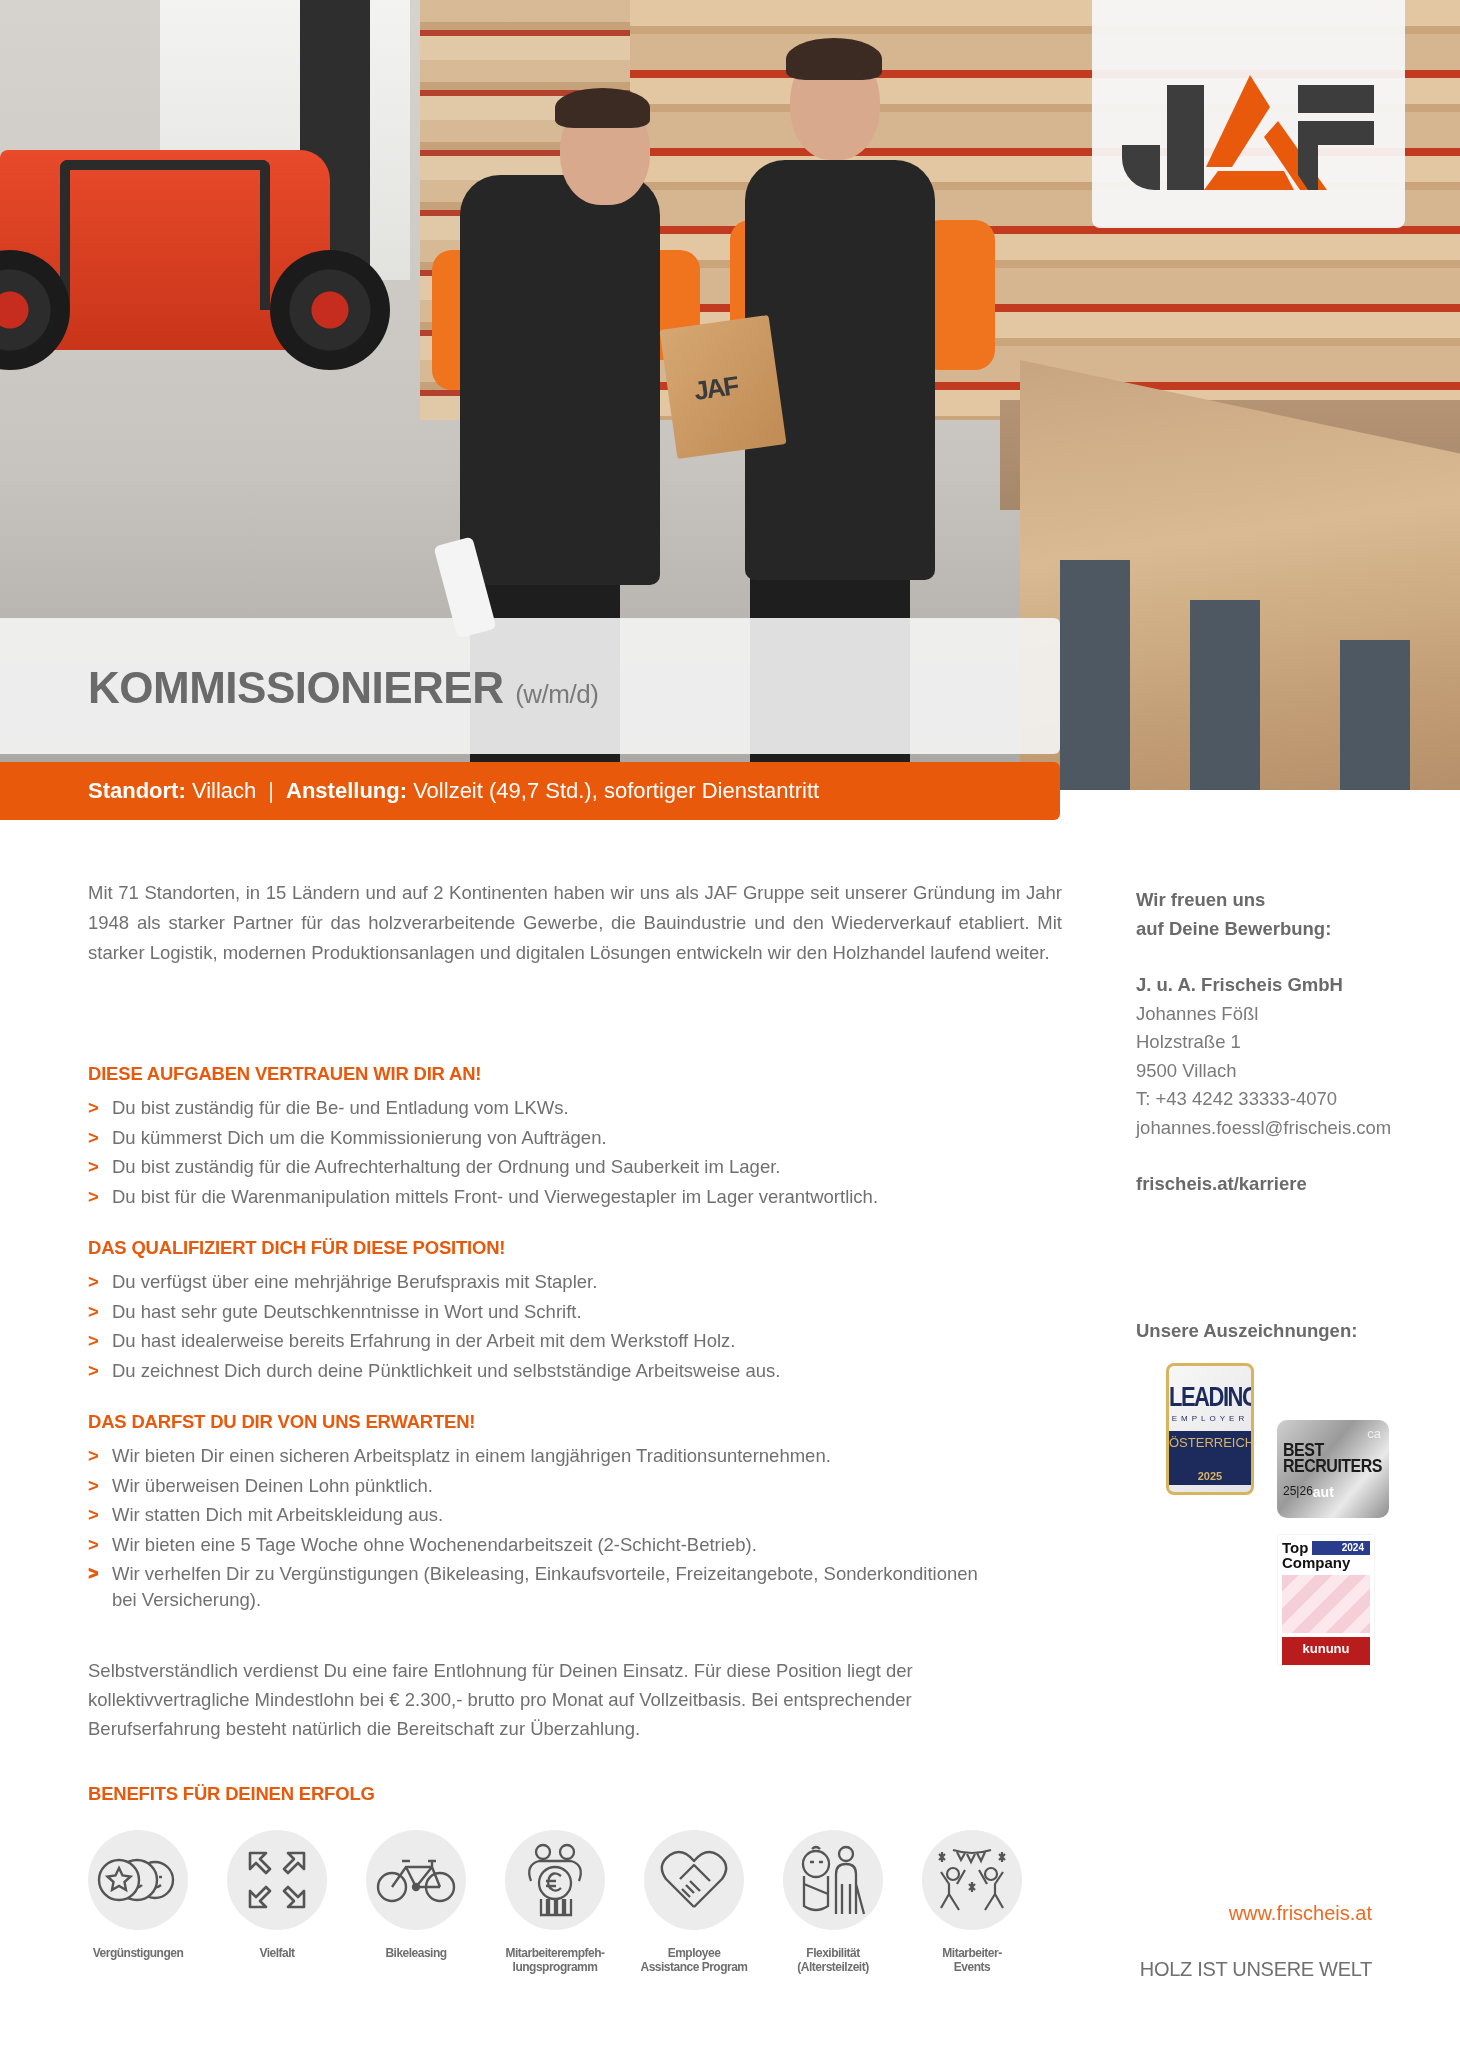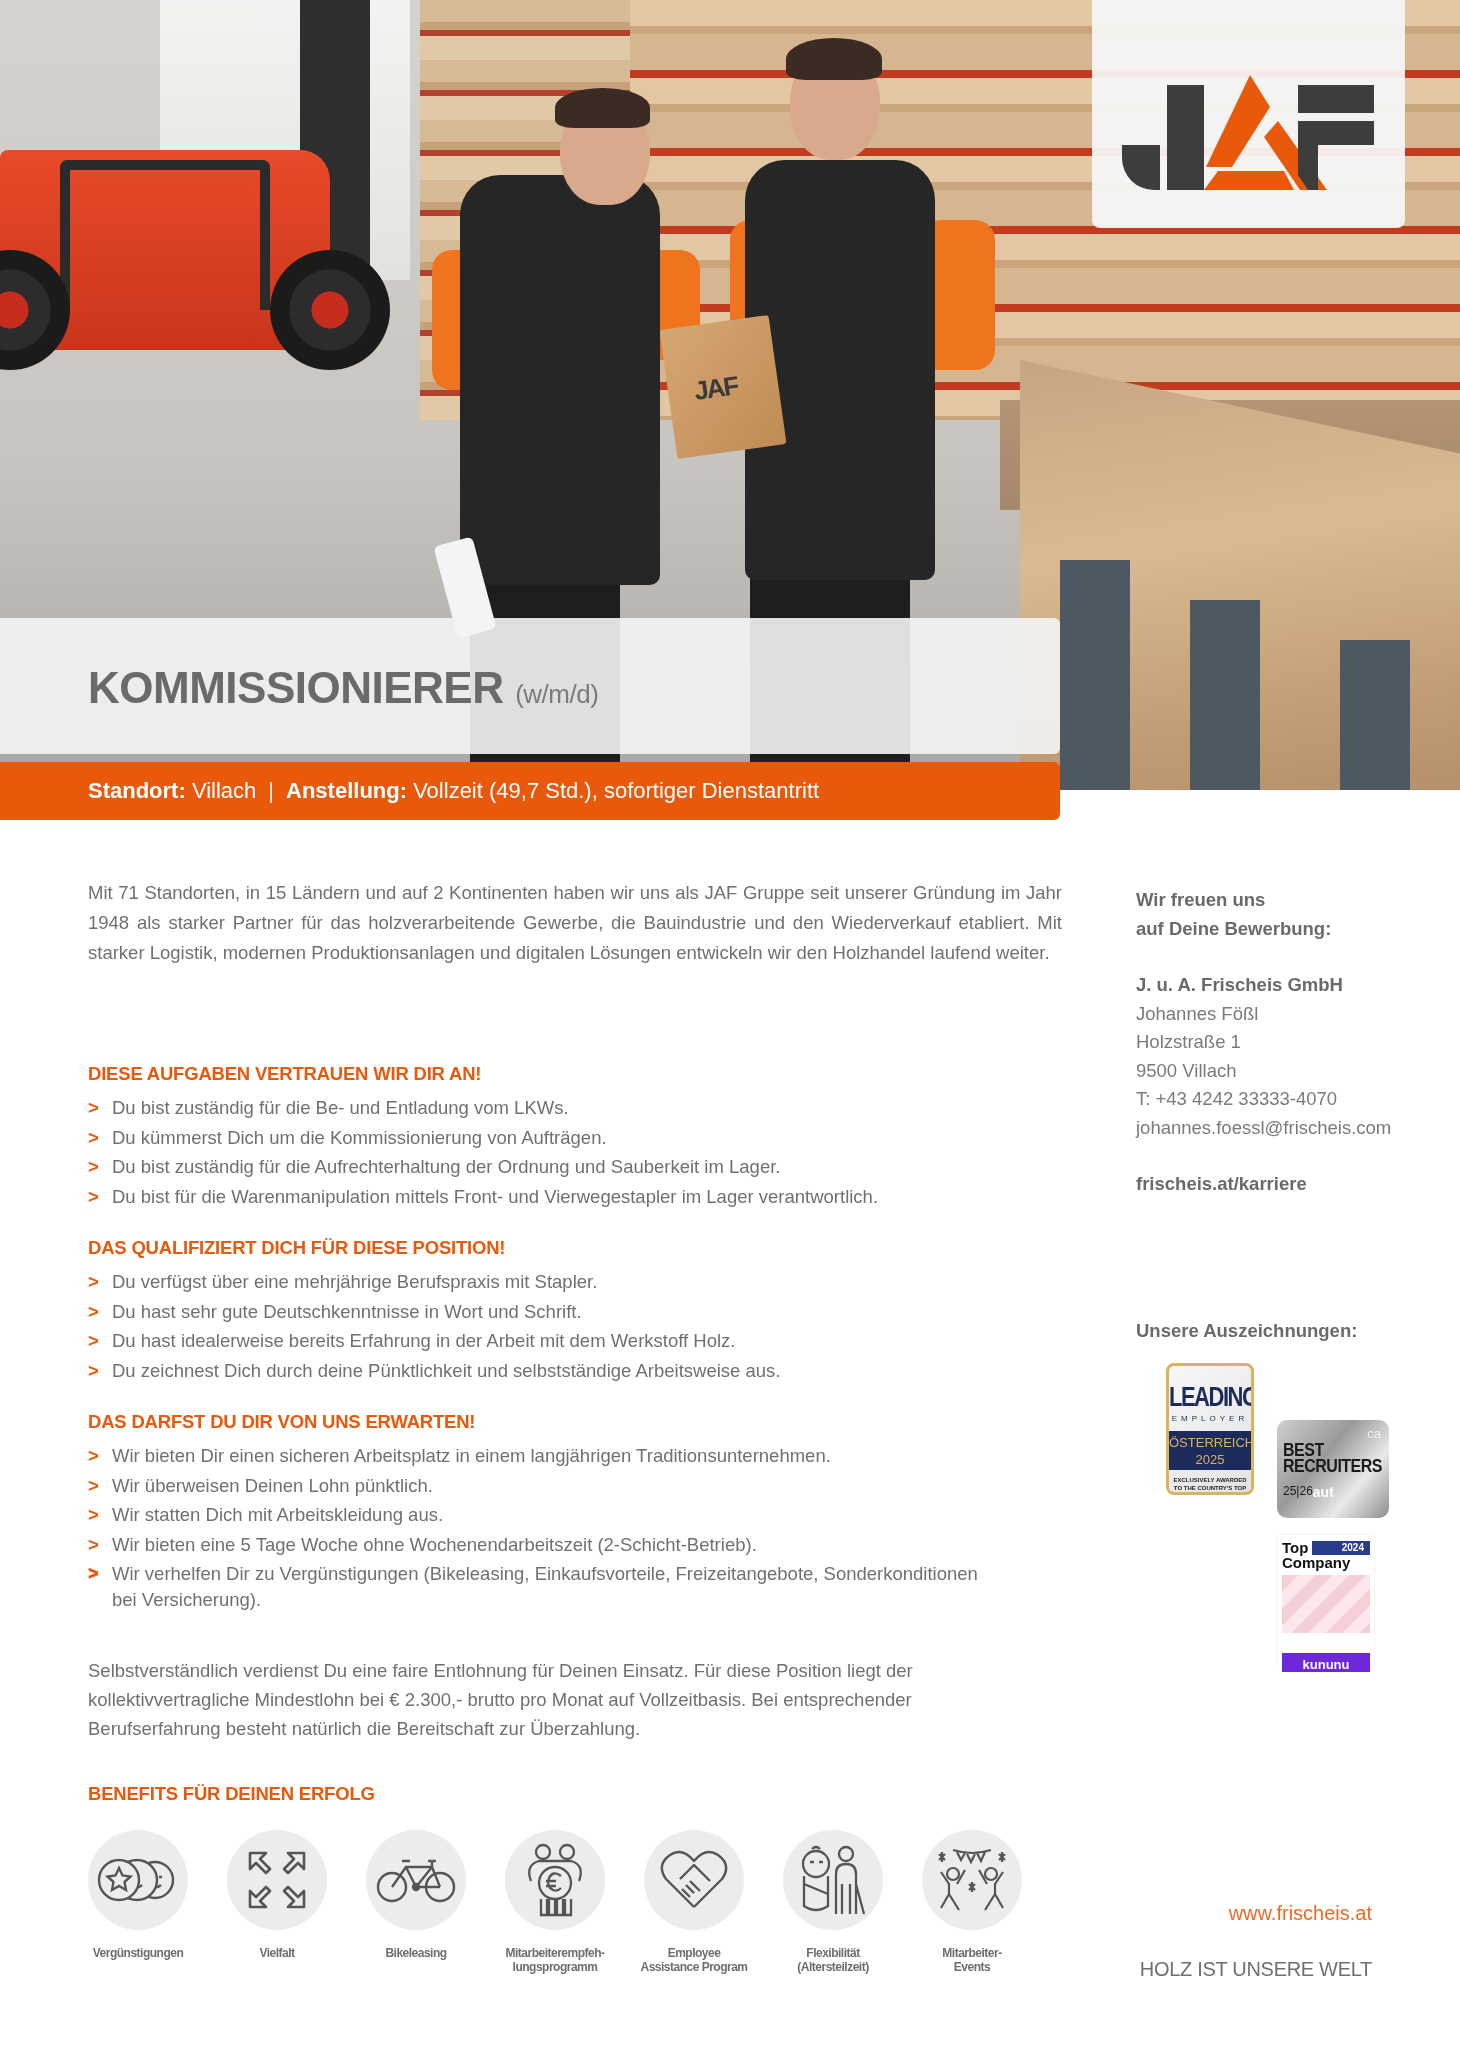--- a/index.html
+++ b/index.html
@@ -80,36 +80,36 @@
   .side { position: absolute; left: 1136px; top: 886px; width: 300px; font-size: 18.5px; color: #7a7a7a; line-height: 28.5px; }
   .side .bold { font-weight: bold; color: #6a6a6a; }
   .side .gap { height: 28px; }
   .awards-h { position: absolute; left: 1136px; top: 1320px; font-size: 18.5px; font-weight: bold; color: #6a6a6a; }
 
   .badge-le { position: absolute; left: 1166px; top: 1363px; width: 88px; height: 132px; border-radius: 8px;
           border: 3px solid #d7b560; background: linear-gradient(135deg, #f7f7f7, #e3e3e6); overflow: hidden; text-align: center; }
   .badge-le .lead { margin-top: 18px; font-size: 22px; font-weight: bold; color: #1d2a5c; letter-spacing: -1.5px; transform: scaleY(1.25); }
   .badge-le .emp { font-size: 8px; letter-spacing: 4px; color: #1d2a5c; margin-top: 4px; }
   .badge-le .band { margin-top: 8px; background: #1d2a5c; color: #d5b465; padding: 4px 0 3px; font-size: 13px; }
-  .badge-le .band small { display: block; font-size: 13px; margin-top: 2px; }
+  .badge-le .band small { display: block; font-size: 11px; margin-top: 20px; font-weight: bold; }
   .badge-le .fine { font-size: 6px; color: #222; margin-top: 6px; line-height: 8px; font-weight: bold; }
 
   .badge-br { position: absolute; left: 1277px; top: 1420px; width: 112px; height: 98px; border-radius: 10px;
           background: linear-gradient(130deg, #cfcfcf 0%, #9a9a9a 40%, #e9e9e9 70%, #8d8d8d 100%); padding: 22px 6px 0 6px; }
   .badge-br .ca { position: absolute; right: 8px; top: 6px; font-size: 13px; color: #efefef; }
   .badge-br .t1 { font-size: 16px; font-weight: bold; color: #1b1b1b; line-height: 16px; letter-spacing: -0.5px; transform: scaleY(1.15); transform-origin: left; }
   .badge-br .row { display: flex; justify-content: flex-start; margin-top: 10px; font-size: 12px; color: #1b1b1b; }
   .badge-br .row .aut { color: #fff; font-weight: bold; font-size: 14px; }
 
   .badge-ku { position: absolute; left: 1278px; top: 1535px; width: 96px; height: 130px; background: #fff; box-shadow: 0 0 2px #ddd; padding: 6px 4px; }
   .badge-ku .top { font-size: 15px; font-weight: bold; color: #111; line-height: 14px; display: flex; align-items: center; gap: 4px; }
   .badge-ku .yr { background: #2a3c8c; color: #fff; font-size: 10px; padding: 0 6px; flex: 1; text-align: right; }
   .badge-ku .comp { font-size: 15px; font-weight: bold; color: #111; line-height: 16px; }
   .badge-ku .pink { margin-top: 4px; height: 58px; background: repeating-linear-gradient(135deg, #f4cfd7 0 12px, #fbe7ec 12px 24px); }
-  .badge-ku .foot { margin-top: 20px; height: 19px; background: #6d28d9; color: #fff; font-size: 13px; font-weight: bold; text-align: center; line-height: 24px; }
+  .badge-ku .foot { margin-top: 4px; height: 28px; background: #b91c1c; color: #fff; font-size: 13px; font-weight: bold; text-align: center; line-height: 24px; }
 
   .website { position: absolute; right: 88px; top: 1902px; font-size: 20px; color: #ee6a23; }
   .slogan { position: absolute; right: 88px; top: 1958px; font-size: 20px; color: #6f6f6f; letter-spacing: -0.3px; margin-left: 32px; }
 </style>
 </head>
 <body>
 
 <div class="hero">
   <div class="window"></div>
   <div class="shelf-left"></div>

